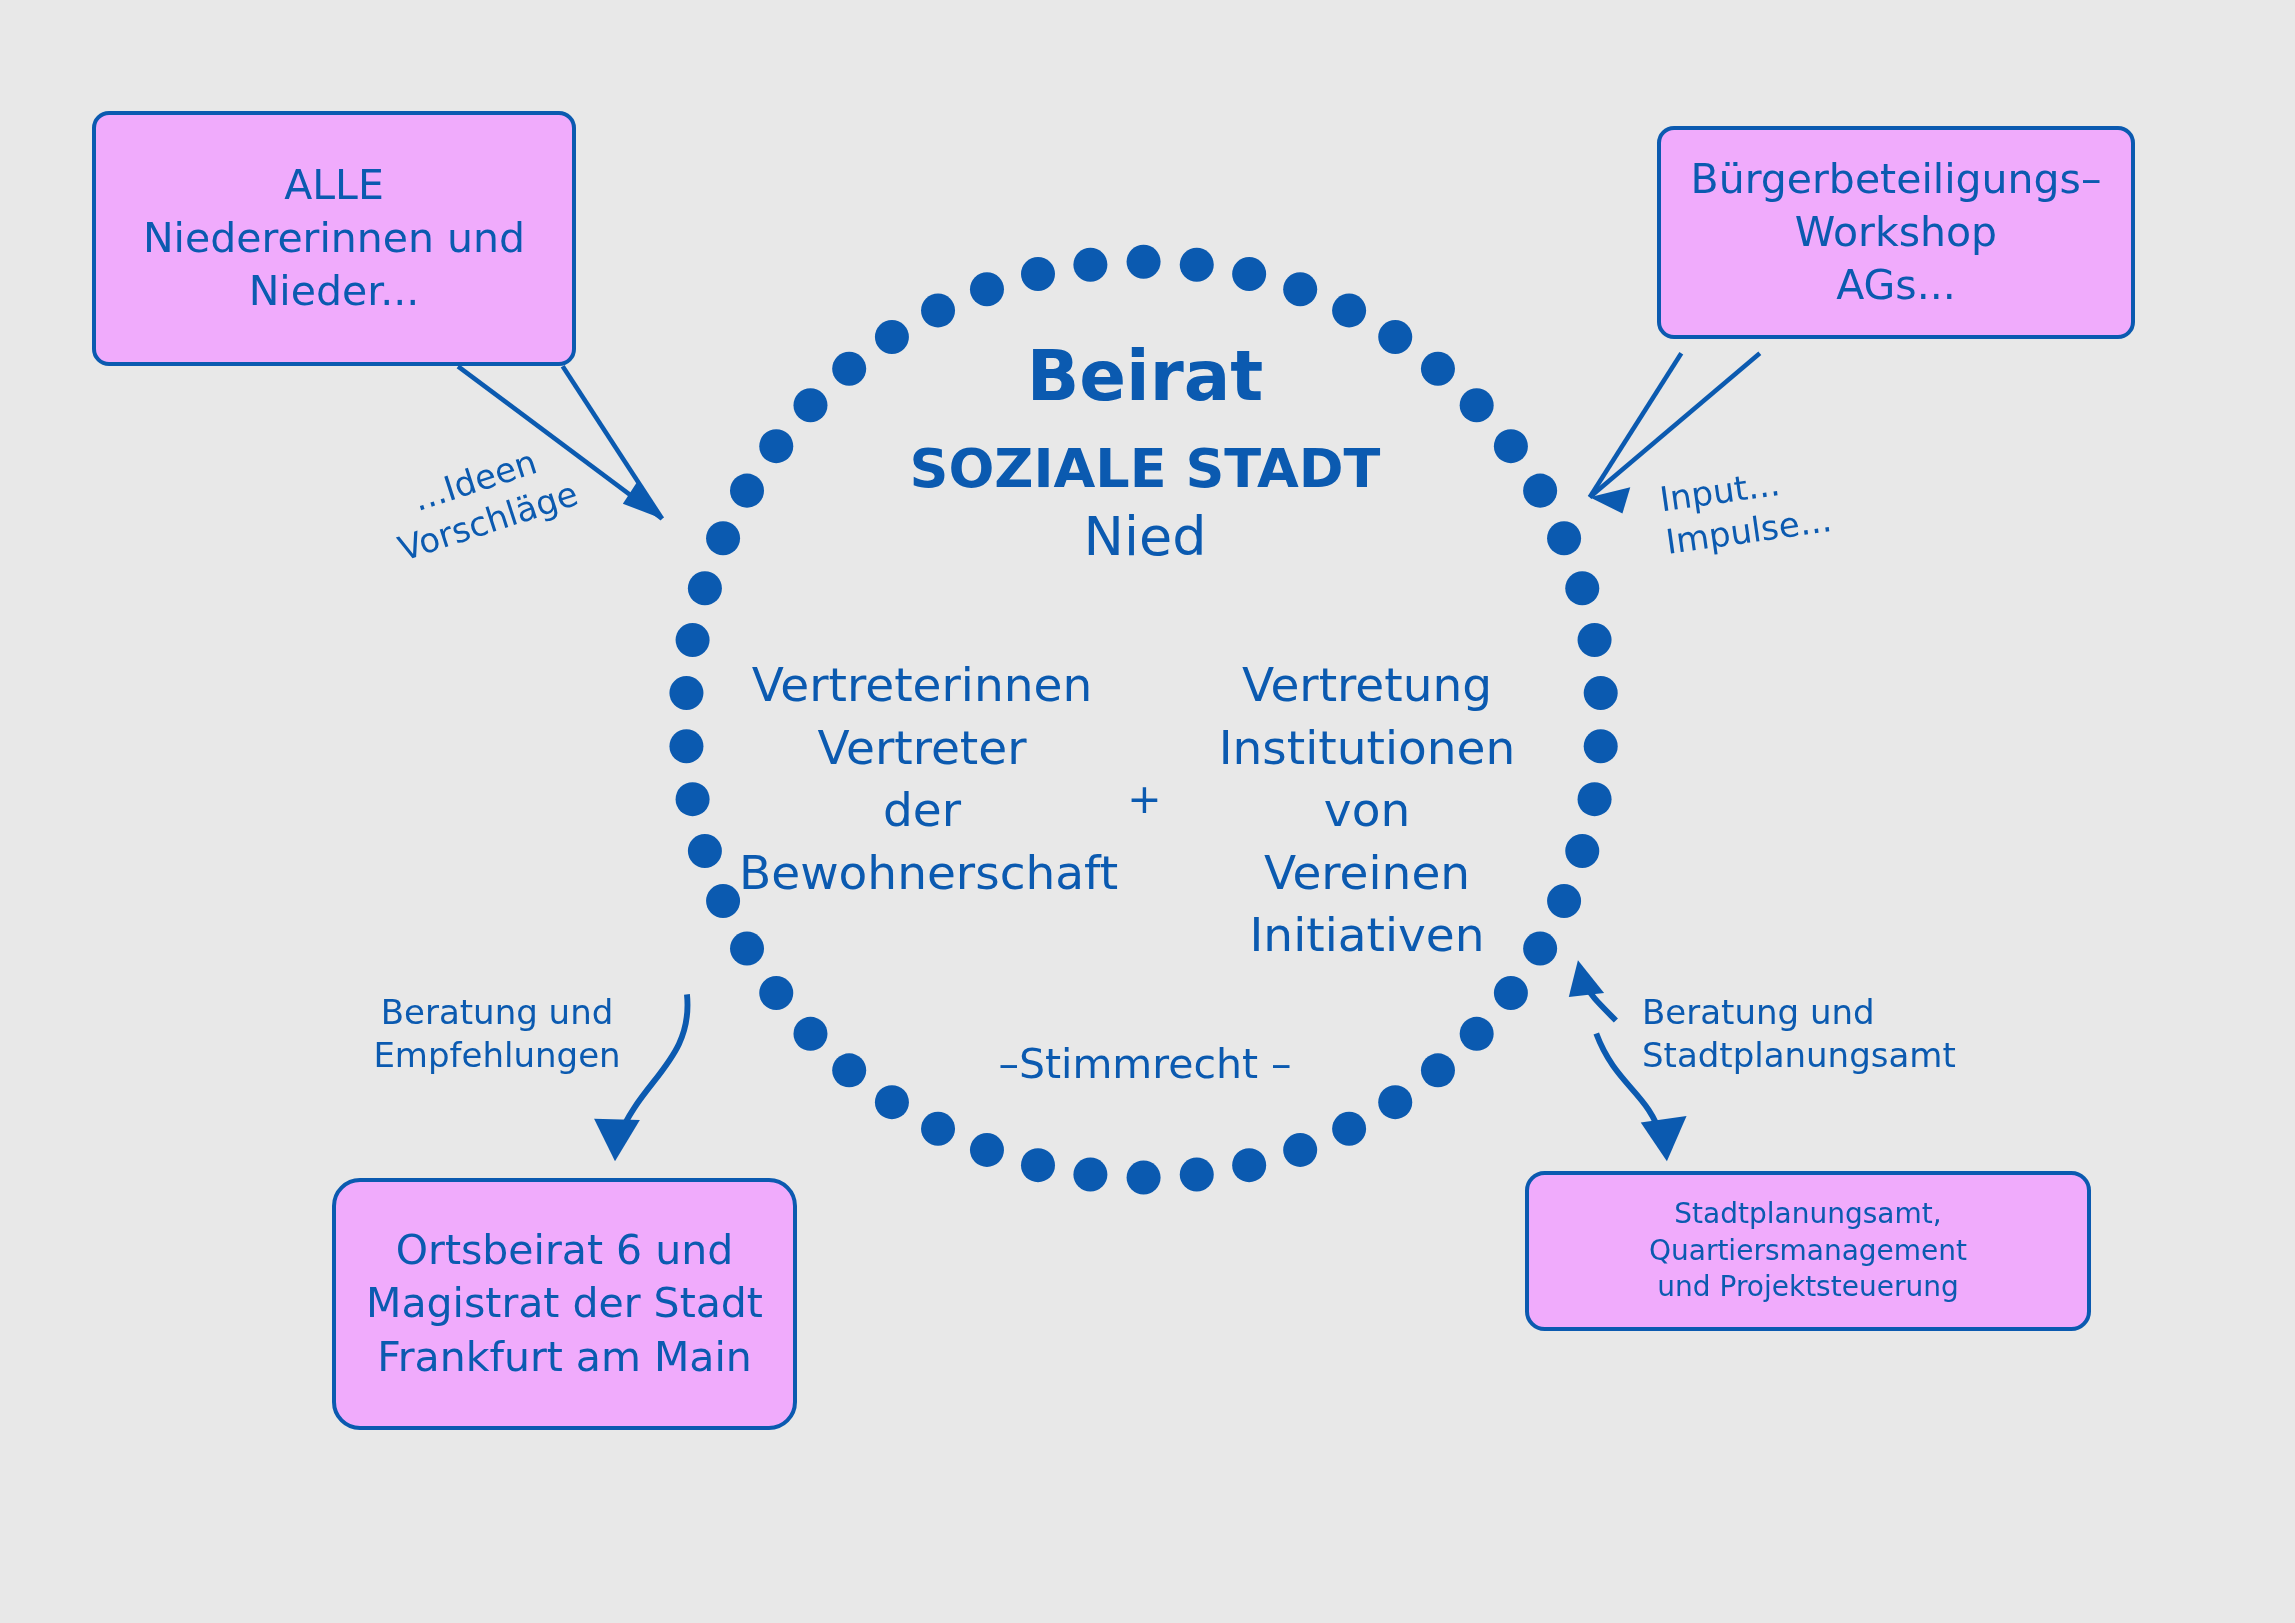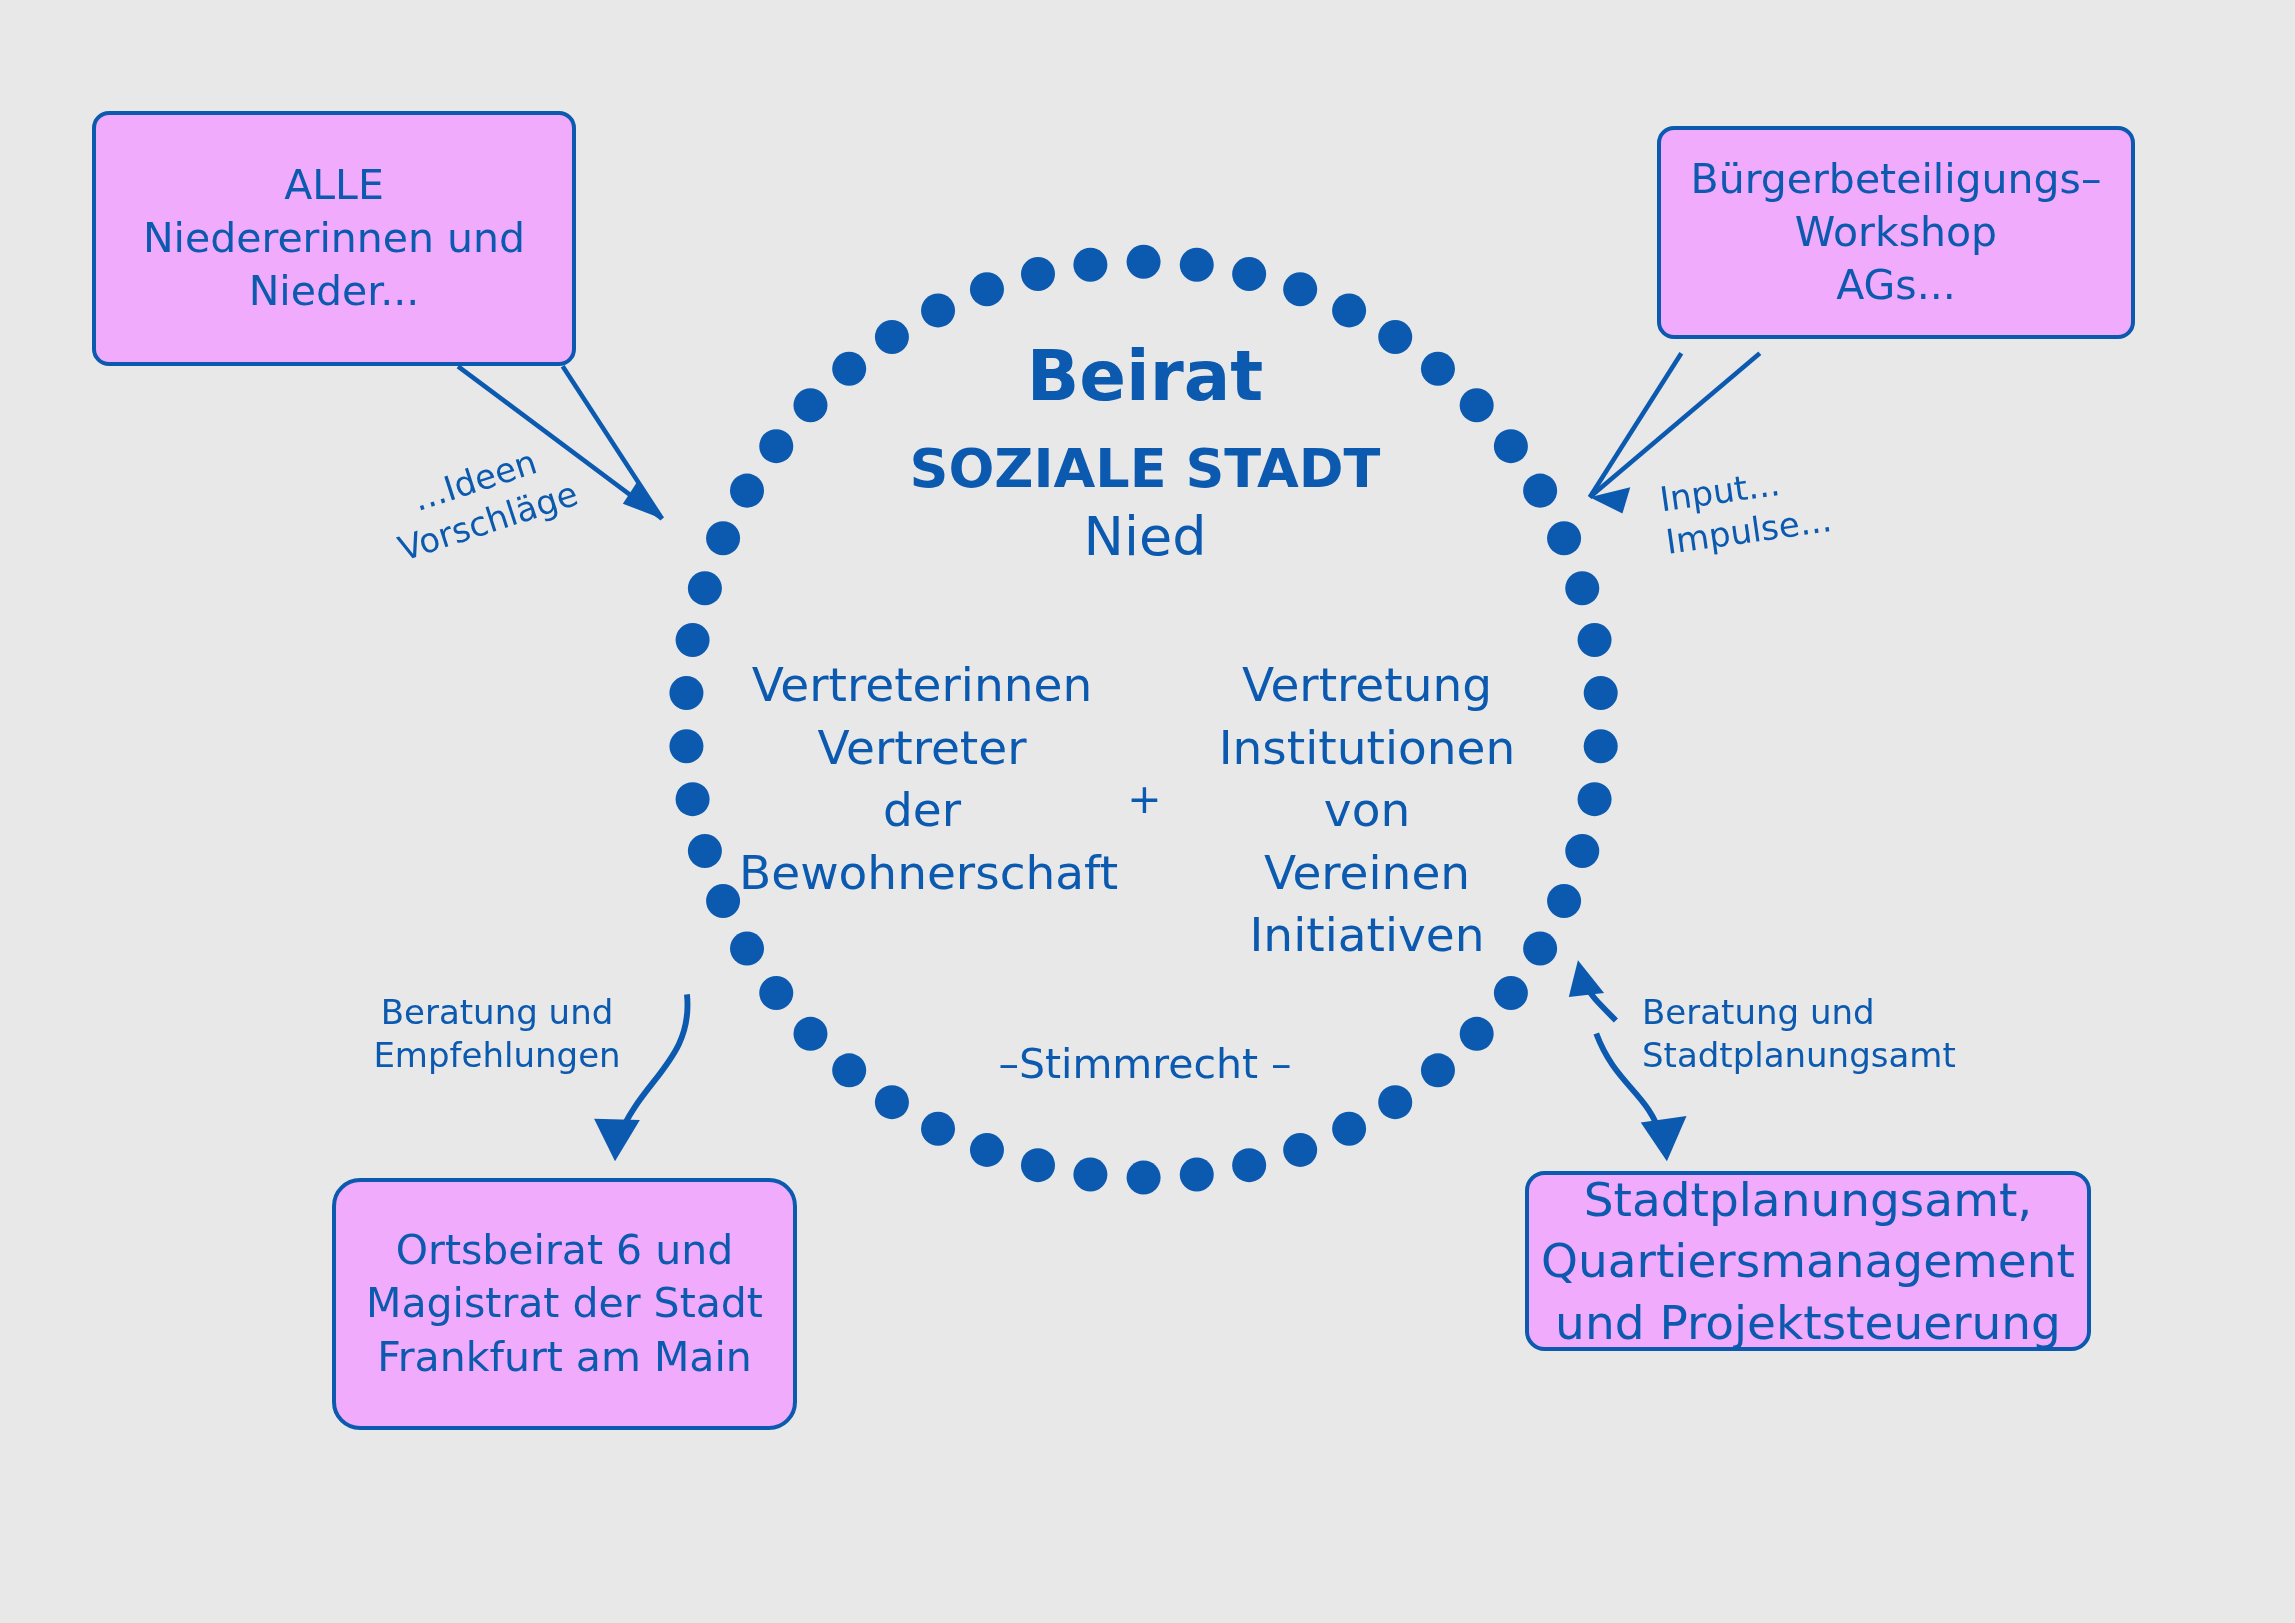--- a/index.html
+++ b/index.html
@@ -115,22 +115,22 @@
     top: 1178px;
     width: 465px;
     height: 252px;
     font-size: 41px;
     border-radius: 28px;
   }
   #callout-stadtplanung {
     left: 1525px;
     top: 1171px;
     width: 566px;
-    height: 180px;
-    font-size: 47px;
+    height: 160px;
+    font-size: 28px;
     border-radius: 19.6px;
   }
 
   
   .annot {
     position: absolute;
     color: #0b5ab0;
     font-size: 34px;
     line-height: 1.26;
   }

